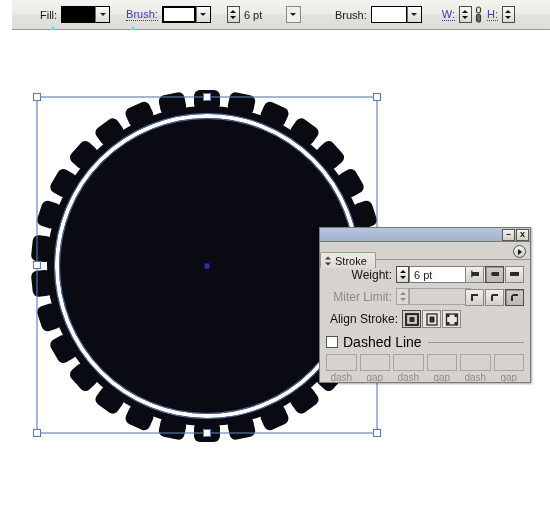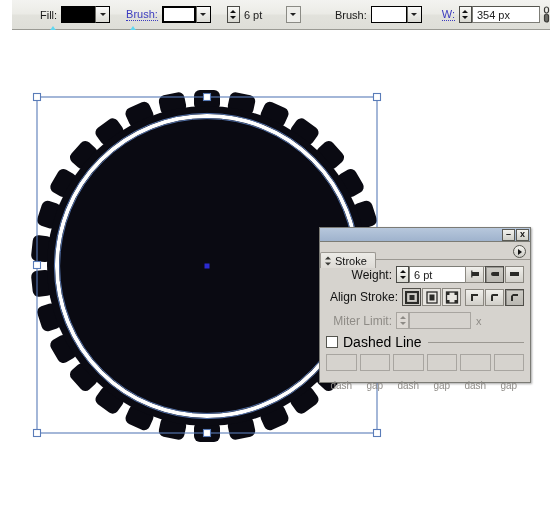--- a/index.html
+++ b/index.html
@@ -207,21 +207,21 @@
   #dash-line-rule{
     flex:1;height:1px;background:#9b9892;margin-left:6px;
   }
   #dash-fields{display:flex;gap:3px;margin-top:1px;}
   .dashcell{width:31px;}
   .dashbox{
     height:17px;border:1px solid #a8a5a0;background:#d6d3ce;
     box-sizing:border-box;
   }
   .dashlbl{
-    text-align:center;font-size:10px;color:#8e8b86;margin-top:9px;
+    text-align:center;font-size:10px;color:#8e8b86;margin-top:1px;
   }
 </style>
 </head>
 <body>
 
 <div id="control-bar">
 
   <span class="cb-label" style="margin-left:28px;">Fill:</span>
   <div class="combo-wrap">
     <div class="swatch-box"></div>
@@ -258,21 +258,20 @@
         <span class="arr"></span>
       </div>
   </div>
 
   <span class="cb-label link" style="margin-left:20px;">W:</span>
   <div class="combo-wrap">
     <div class="spinner">
         <span class="up"></span>
         <span class="dn"></span>
       </div>
-    <div class="txtfield" style="width:68px;">354 px</div>
   </div>
 
   <span class="chain-icon">
     <svg width="9" height="18" viewBox="0 0 9 18">
       <rect x="2.5" y="1" width="4" height="6" rx="2" fill="none" stroke="#3a3a36" stroke-width="1.2"></rect>
       <rect x="2.5" y="8" width="4" height="8" rx="2" fill="#6b6b66" stroke="#3a3a36" stroke-width="1.2"></rect>
     </svg>
   </span>
 
   <span class="cb-label link">H:</span>
@@ -429,20 +428,30 @@
       <div class="sp-spin">
           <span class="up"></span>
           <span class="dn"></span>
         </div>
       <div class="sp-field" style="width:62px;">6 pt</div>
       <div class="dropbtn flat" style="height:17px;">
           <span class="arr"></span>
         </div>
     </div>
 
+    <div class="sp-row">
+      <span class="sp-rowlabel dim">Miter Limit:</span>
+      <div class="sp-spin dim">
+          <span class="up"></span>
+          <span class="dn"></span>
+        </div>
+      <div class="sp-field dim" style="width:62px;"></div>
+      <span style="color:#8e8b86;font-size:11px;margin-left:5px;">x</span>
+    </div>
+
     <div class="sp-row" style="margin-bottom:6px;">
       <span class="sp-rowlabel" style="width:72px;margin-right:4px;">Align Stroke:</span>
       <div class="btngroup">
         <div class="align-btn sel">
           <svg width="14" height="13" viewBox="0 0 14 13">
             <rect x="1" y="1" width="12" height="11" fill="none" stroke="#2b2b28" stroke-width="2.2"></rect>
             <rect x="4.5" y="4" width="5" height="5" fill="#2b2b28"></rect>
           </svg>
         </div>
         <div class="align-btn">
@@ -456,30 +465,20 @@
             <rect x="1.5" y="1" width="11" height="11" fill="none" stroke="#2b2b28" stroke-width="1.3"></rect>
             <rect x="1.5" y="1" width="3" height="3" fill="#2b2b28"></rect>
             <rect x="9.5" y="1" width="3" height="3" fill="#2b2b28"></rect>
             <rect x="1.5" y="9" width="3" height="3" fill="#2b2b28"></rect>
             <rect x="9.5" y="9" width="3" height="3" fill="#2b2b28"></rect>
           </svg>
         </div>
       </div>
     </div>
 
-    <div class="sp-row">
-      <span class="sp-rowlabel dim">Miter Limit:</span>
-      <div class="sp-spin dim">
-          <span class="up"></span>
-          <span class="dn"></span>
-        </div>
-      <div class="sp-field dim" style="width:62px;"></div>
-      <span style="color:#8e8b86;font-size:11px;margin-left:5px;">x</span>
-    </div>
-
     <div id="dash-row">
       <span class="checkbox"></span>
       <span style="font-size:14px;">Dashed Line</span>
       <span id="dash-line-rule"></span>
     </div>
 
     <div id="dash-fields">
       <div class="dashcell">
         <div class="dashbox"></div>
         <div class="dashlbl">dash</div>

